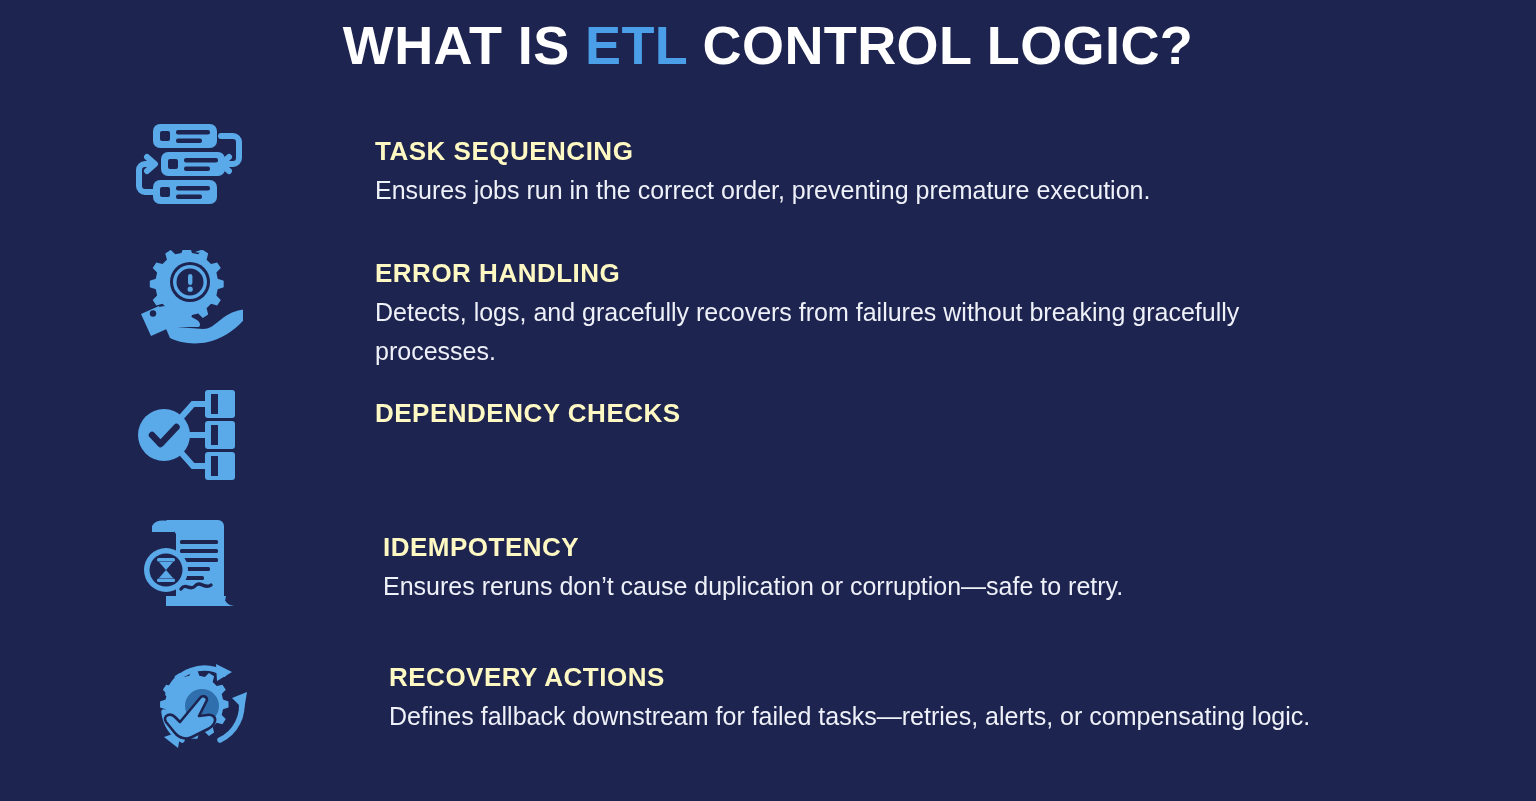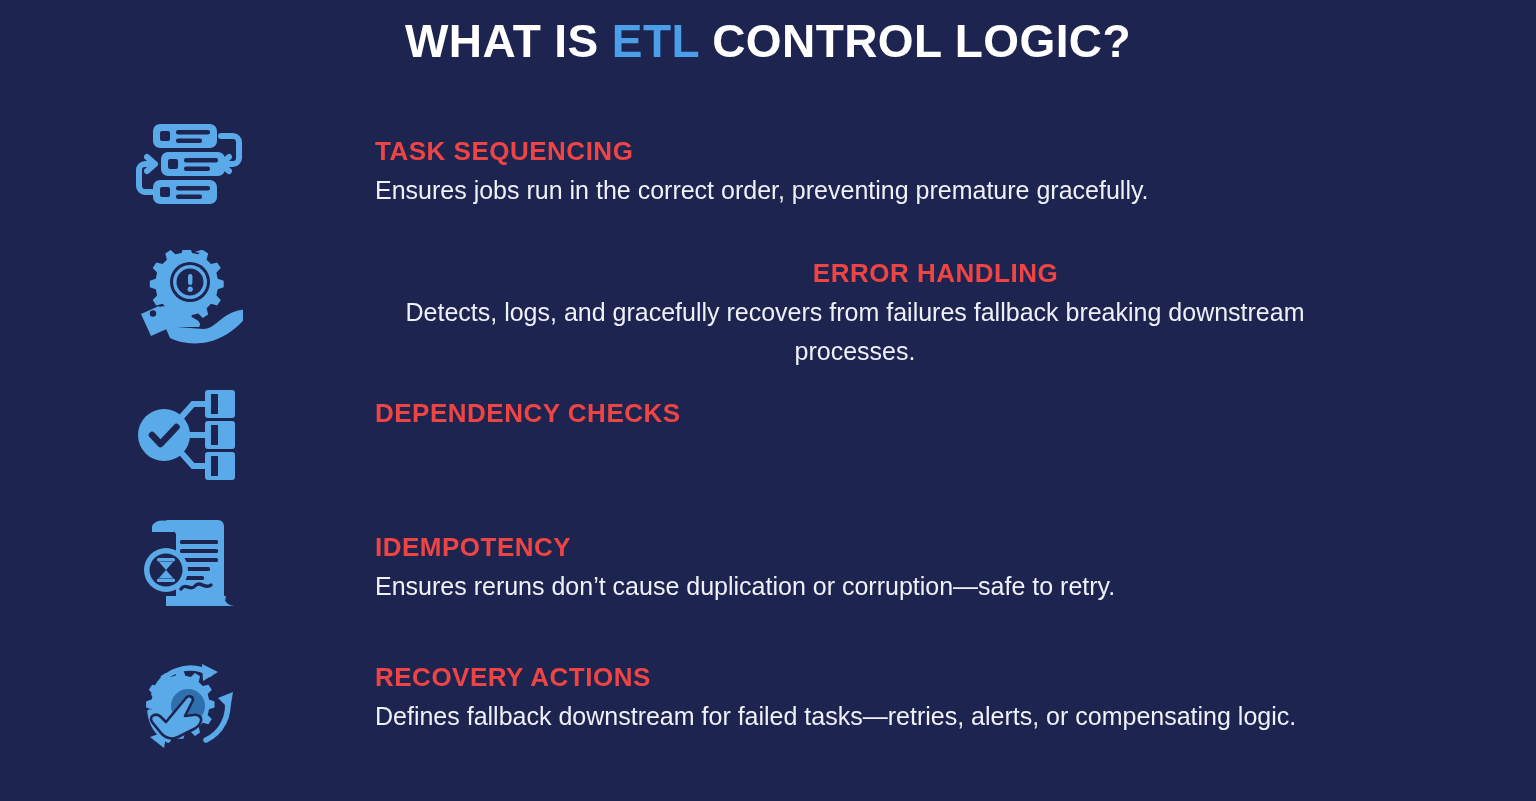--- a/index.html
+++ b/index.html
@@ -14,21 +14,21 @@
     width:1536px; height:801px;
     background:#1e2450;
   }
 
   
   .title {
     position:absolute;
     left:0; top:14px;
     width:1536px;
     text-align:center;
-    font-size:46px;
+    font-size:54px;
     font-weight:bold;
     letter-spacing:0.4px;
     color:#ffffff;
     white-space:nowrap;
   }
   .title .accent { color:#4a9fe8; }
 
   
   .rows {
     position:absolute;
@@ -50,51 +50,51 @@
     padding-top:6px;
   }
   .icon-cell svg { display:block; }
   .text-cell {
     flex:1 1 auto;
     padding-right:40px;
   }
   .item-title {
     font-size:26px;
     font-weight:bold;
-    color:#ef4444;
+    color:#fef9c3;
     letter-spacing:0.5px;
     line-height:1.18;
     margin-bottom:4px;
     white-space:nowrap;
   }
   .item-desc {
     font-size:25px;
     font-weight:normal;
     color:#eef1f8;
     line-height:1.56;
     max-width:960px;
   }
 
   
   .row-0 { height:118px; }
   .row-1 { height:140px; }
   .row-2 { height:132px;justify-content:center; }
   .row-3 { height:132px; }
-  .row-4 { height:120px; }
+  .row-4 { height:120px;padding-left:14px; }
 
   .row-0 .icon-cell { padding-top:8px; }
   .row-1 .icon-cell { padding-top:20px; }
   .row-2 .icon-cell { padding-top:16px; }
   .row-3 .icon-cell { padding-top:10px; }
   .row-4 .icon-cell { padding-top:20px; }
 
   .row-0 .text-cell { padding-top:24px; }
-  .row-1 .text-cell { padding-top:28px;text-align:center; }
+  .row-1 .text-cell { padding-top:28px; }
   .row-2 .text-cell { padding-top:28px; }
-  .row-3 .text-cell { padding-top:30px; }
+  .row-3 .text-cell { padding-top:30px;margin-left:8px; }
   .row-4 .text-cell { padding-top:28px; }
 </style>
 </head>
 <body>
 
 <div class="poster">
 
   <div class="title"><span>WHAT IS </span><span class="accent">ETL</span><span> CONTROL LOGIC?</span></div>
 
   <div class="rows">
@@ -121,21 +121,21 @@
 
           <path d="M90 16 h12 a6 6 0 0 1 6 6 v16 a6 6 0 0 1 -6 6 h-8" fill="none" stroke="#5aa9e8" stroke-width="6" stroke-linecap="round"></path>
           <path d="M98 37 l-8 7 l8 7" fill="none" stroke="#5aa9e8" stroke-width="6" stroke-linecap="round" stroke-linejoin="round"></path>
 
           <path d="M26 72 h-12 a6 6 0 0 1 -6 -6 v-16 a6 6 0 0 1 6 -6 h8" fill="none" stroke="#5aa9e8" stroke-width="6" stroke-linecap="round"></path>
           <path d="M16 37 l8 7 l-8 7" fill="none" stroke="#5aa9e8" stroke-width="6" stroke-linecap="round" stroke-linejoin="round"></path>
         </svg>
       </div>
       <div class="text-cell">
         <div class="item-title">TASK SEQUENCING</div>
-        <div class="item-desc">Ensures jobs run in the correct order, preventing premature gracefully.</div>
+        <div class="item-desc">Ensures jobs run in the correct order, preventing premature execution.</div>
       </div>
     </div>
 
     <div class="row row-1">
       <div class="icon-cell">
         <svg width="110" height="96" viewBox="0 0 110 96">
 
           <g fill="#5aa9e8">
             <path d="M62 2 l5.5 1.1 l3.2 -4.0 l0 0 z"></path>
             <path d="M62 4
@@ -158,21 +158,21 @@
             <path d="M8 64 l18 -8 l10 22 l-18 8 z"></path>
             <path d="M24 58 c6 -3 14 -3 22 2 l18 10 c3 2 4 5 2 7 l-22 0
                      l26 2 c6 0 10 -3 16 -8 c6 -5 14 -10 22 -11 c5 -1 8 3 5 7
                      c-9 12 -24 22 -38 25 c-14 3 -28 1 -38 -4 z"></path>
           </g>
           <circle cx="20" cy="63.5" r="3.2" fill="#1e2450"></circle>
         </svg>
       </div>
       <div class="text-cell">
         <div class="item-title">ERROR HANDLING</div>
-        <div class="item-desc">Detects, logs, and gracefully recovers from failures fallback breaking downstream processes.</div>
+        <div class="item-desc">Detects, logs, and gracefully recovers from failures without breaking gracefully processes.</div>
       </div>
     </div>
 
     <div class="row row-2">
       <div class="icon-cell">
         <svg width="102" height="98" viewBox="0 0 102 98">
 
           <g fill="none" stroke="#5aa9e8" stroke-width="6">
             <path d="M40 36 L56 18 H70"></path>
             <path d="M46 49 H70"></path>

